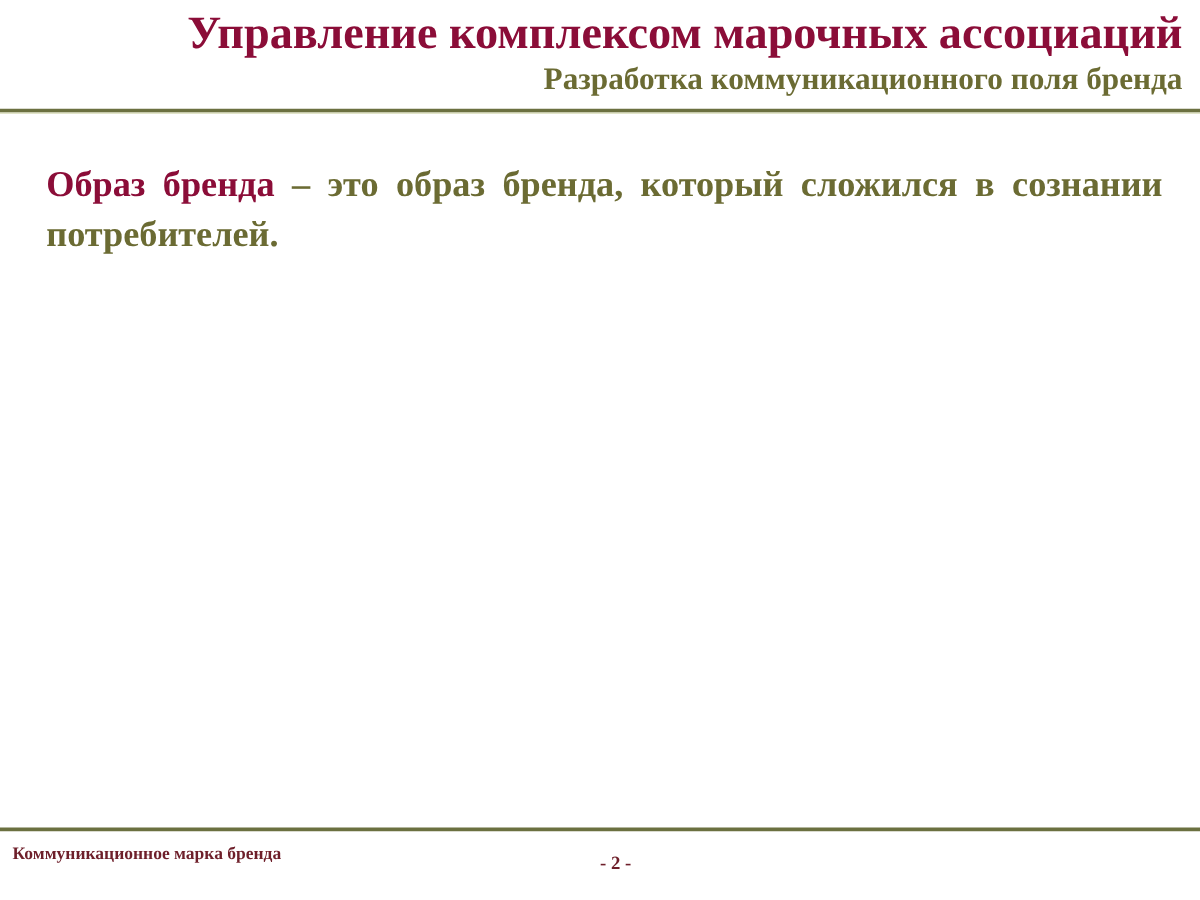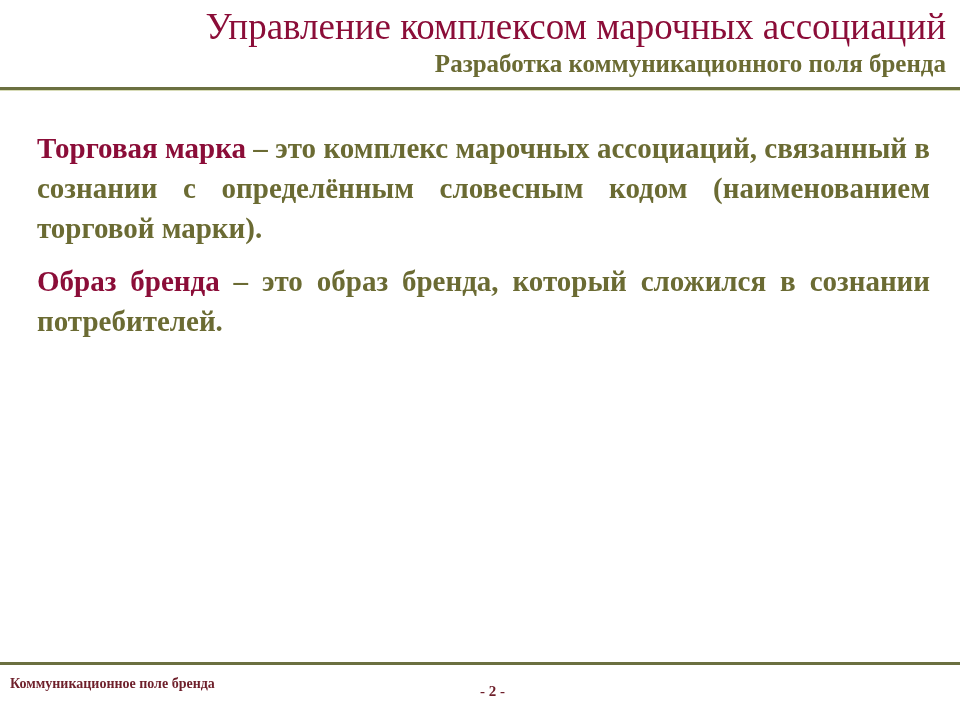--- a/index.html
+++ b/index.html
@@ -1,19 +1,19 @@
 <!DOCTYPE html>
 <html><head>
 <meta charset="utf-8">
 <style>
   html, body { margin:0; padding:0; }
   body { width:960px; height:720px; background:#ffffff; position:relative; overflow:hidden;
          font-family:"Liberation Serif", serif; }
   .title { position:absolute; top:6px; right:14px; left:20px; text-align:right;
-           font-weight:normal; font-size:37px; line-height:42px; color:#8b0d38; white-space:nowrap; }
+           font-weight:bold; font-size:37px; line-height:42px; color:#8b0d38; white-space:nowrap; }
   .subtitle { position:absolute; top:49px; right:14px; text-align:center;
               font-weight:bold; font-size:25px; line-height:30px; color:#6b6b33; white-space:nowrap; }
   .rule-top { position:absolute; left:0; right:0; top:87px; height:3px; background:#6b7040; }
   .rule-top-light { position:absolute; left:0; right:0; top:90px; height:1px; background:#d8dcb8; }
   .content { position:absolute; left:37px; width:893px; top:128px;
              font-weight:bold; font-size:29px; line-height:40px; color:#6b6b33; }
   .para { text-align:justify; text-align-last:left; margin:0 0 13px 0; }
   .term { color:#8b0d38; }
   .rule-bottom { position:absolute; left:0; right:0; top:662px; height:3px; background:#6b7040; }
   .footer-left { position:absolute; left:10px; top:676px; font-weight:bold; font-size:14px;
@@ -23,19 +23,18 @@
 </style>
 </head>
 <body>
 
 <div class="title">Управление комплексом марочных ассоциаций</div>
 <div class="subtitle">Разработка коммуникационного поля бренда</div>
 <div class="rule-top"></div>
 <div class="rule-top-light"></div>
 
 <div class="content">
-  <p class="para"><span class="term">Торговая марка</span><span> – это комплекс марочных ассоциаций, связанный в сознании с определённым словесным кодом (наименованием торговой марки).</span></p>
   <p class="para"><span class="term">Образ бренда</span><span> – это образ бренда, который сложился в сознании потребителей.</span></p>
 </div>
 
 <div class="rule-bottom"></div>
-<div class="footer-left">Коммуникационное поле бренда</div>
+<div class="footer-left">Коммуникационное марка бренда</div>
 <div class="page-number">- 2 -</div>
 
 </body></html>

